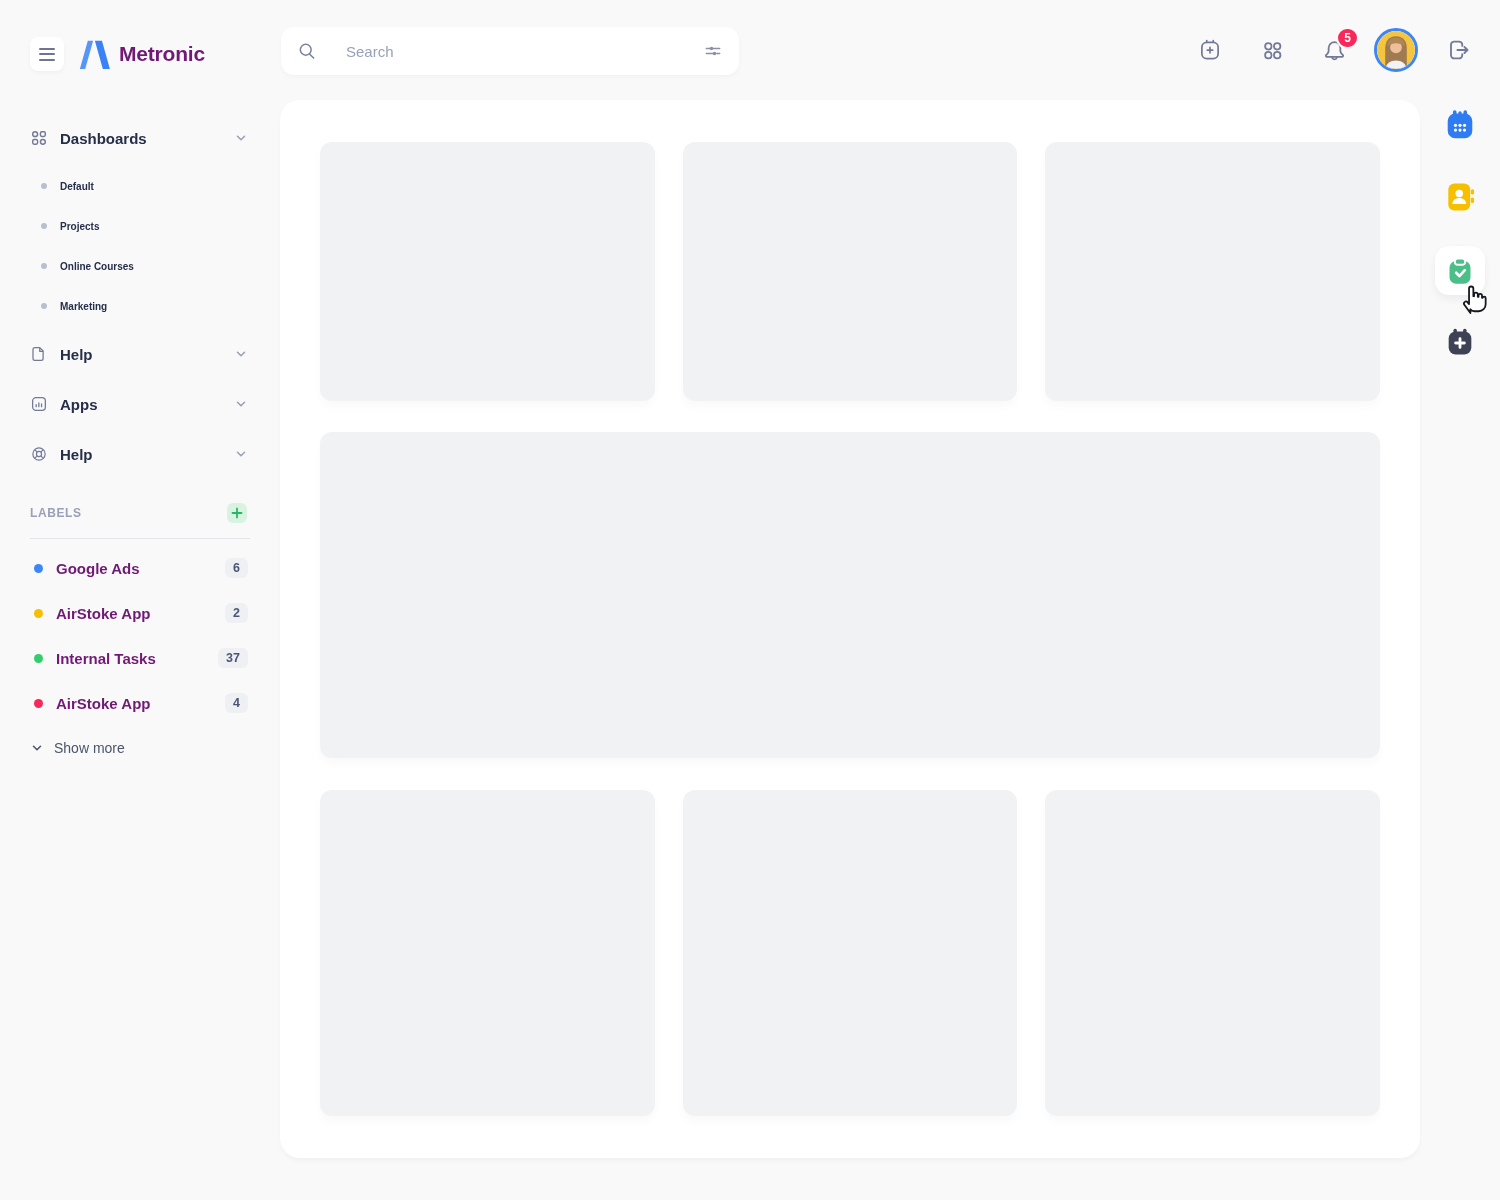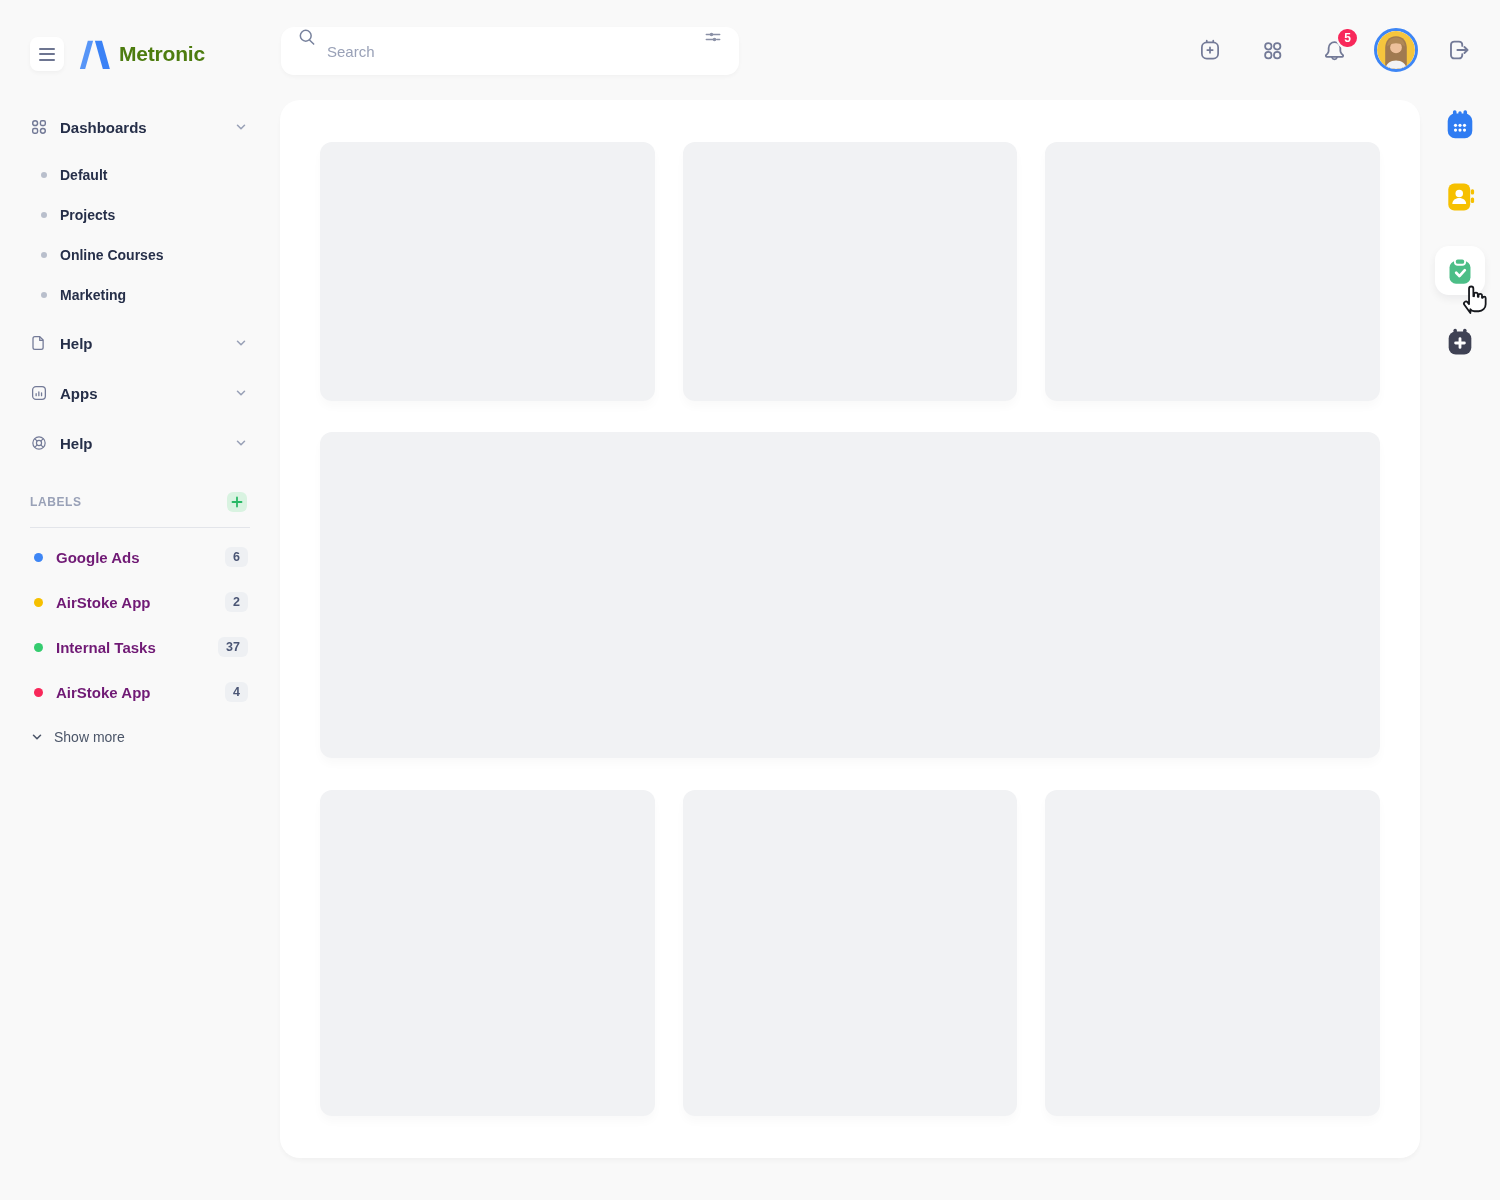--- a/index.html
+++ b/index.html
@@ -14,26 +14,26 @@
 
   
   .menu-btn {
     position:absolute; left:30px; top:37px; width:34px; height:34px;
     background:#fff; border-radius:8px; box-shadow:0 2px 4px rgba(20,25,38,.04);
     display:flex; flex-direction:column; justify-content:center; align-items:center; gap:3.5px;
   }
   .menu-btn span { display:block; width:16px; height:2px; background:#6d7591; border-radius:1px; }
 
   .brand { position:absolute; left:78px; top:36px; height:36px; display:flex; align-items:center; gap:9px; }
-  .brand-text { font-size:21px; font-weight:700; color:#4d7c0f; letter-spacing:-.2px; }
+  .brand-text { font-size:21px; font-weight:700; color:#701a75; letter-spacing:-.2px; }
 
   .searchbar {
     position:absolute; left:281px; top:27px; width:458px; height:48px;
     background:#fff; border-radius:13px; box-shadow:0 2px 4px rgba(20,25,38,.03);
-    display:flex; padding:0 16px;
+    display:flex; align-items:center; padding:0 16px;gap:19px;
   }
   .searchbar input {
     flex:1; border:none; outline:none; background:transparent;
     font-size:15px; color:#252f4a; margin-left:10px; font-family:inherit;
   }
   .searchbar input::placeholder { color:#99a1b7; }
 
   .tb-icon { position:absolute; top:36px; width:28px; height:28px; display:flex; align-items:center; justify-content:center; }
   .tb-add    { left:1196px; }
   .tb-grid   { left:1258px; }
@@ -44,34 +44,34 @@
     background:#f8285a; border:2px solid #f9f9f9; border-radius:11px;
     color:#fff; font-size:12px; font-weight:700; display:flex; align-items:center; justify-content:center;
   }
   .avatar-btn {
     position:absolute; left:1374px; top:28px; width:44px; height:44px;
     border-radius:50%; border:3px solid #3e86f5; overflow:hidden; padding:0;
   }
   .avatar-btn svg { display:block; }
 
   
-  .sidebar { position:absolute; left:20px; top:107px; width:240px; }
+  .sidebar { position:absolute; left:20px; top:118px; width:240px; }
   .nav-row {
     height:40px; display:flex; align-items:center;
     padding:0 12px 0 10px; border-radius:10px;
   }
   .nav-row .nav-ico { width:18px; height:18px; display:flex; align-items:center; justify-content:center; }
   .nav-row .nav-label { margin-left:12px; font-size:15px; font-weight:600; color:#262f49; }
   .nav-row .chev { margin-left:auto; display:flex; }
   .mt8  { margin-top:8px; }
   .mt10 { margin-top:10px; }
 
   .sub-item { height:40px; display:flex; align-items:center; padding:0 12px 0 21px; border-radius:10px; }
   .sub-item .dot { width:6px; height:6px; border-radius:50%; background:#b9bfcc; margin-right:13px; flex:none; }
-  .sub-item .sub-label { font-size:14px; font-weight:600; color:#262f49; }
+  .sub-item .sub-label { font-size:10px; font-weight:600; color:#262f49; }
   .sub-item.active { background:#fff; box-shadow:0 3px 4px rgba(20,25,38,.05); }
   .sub-item.active .dot { background:#3e86f5; }
   .sub-item.active .sub-label { color:#3e86f5; }
 
   .labels-head { margin-top:27px; height:24px; display:flex; align-items:center; padding:0 13px 0 10px; }
   .labels-title { font-size:12px; font-weight:600; letter-spacing:.6px; color:#99a1b7; }
   .plus-btn {
     margin-left:auto; width:20px; height:20px; border-radius:6px;
     background:#d9f3e1; display:flex; align-items:center; justify-content:center;
   }

